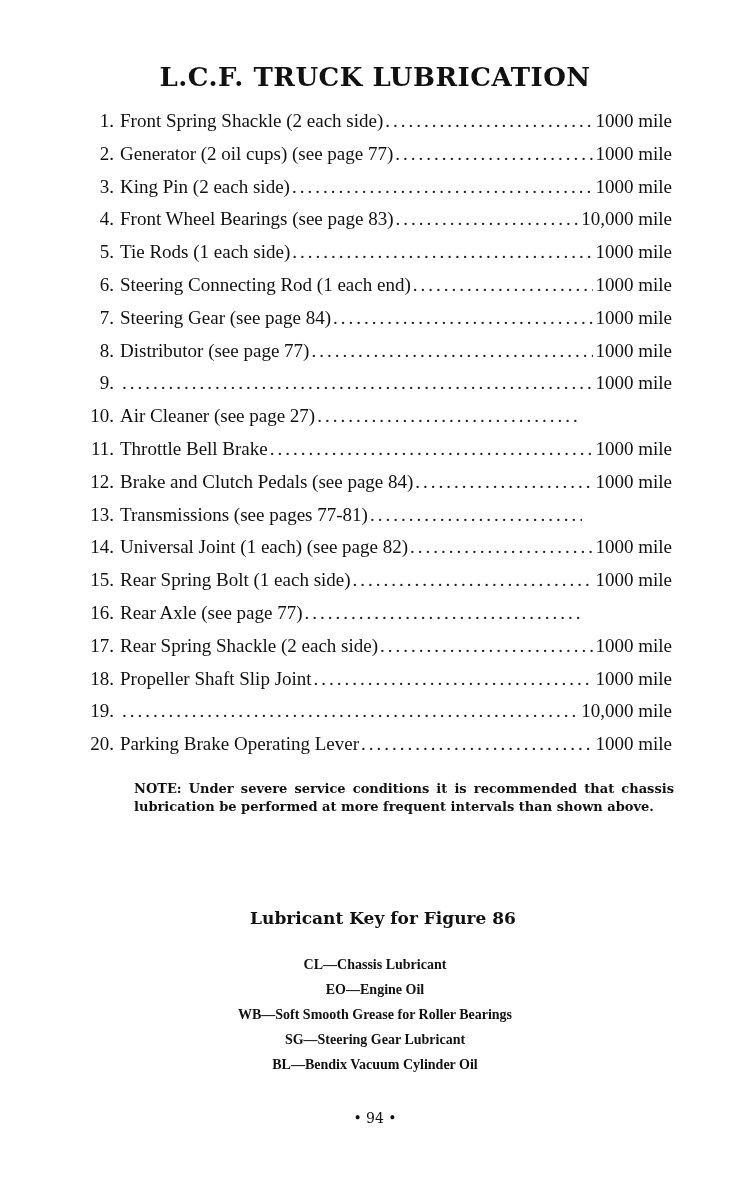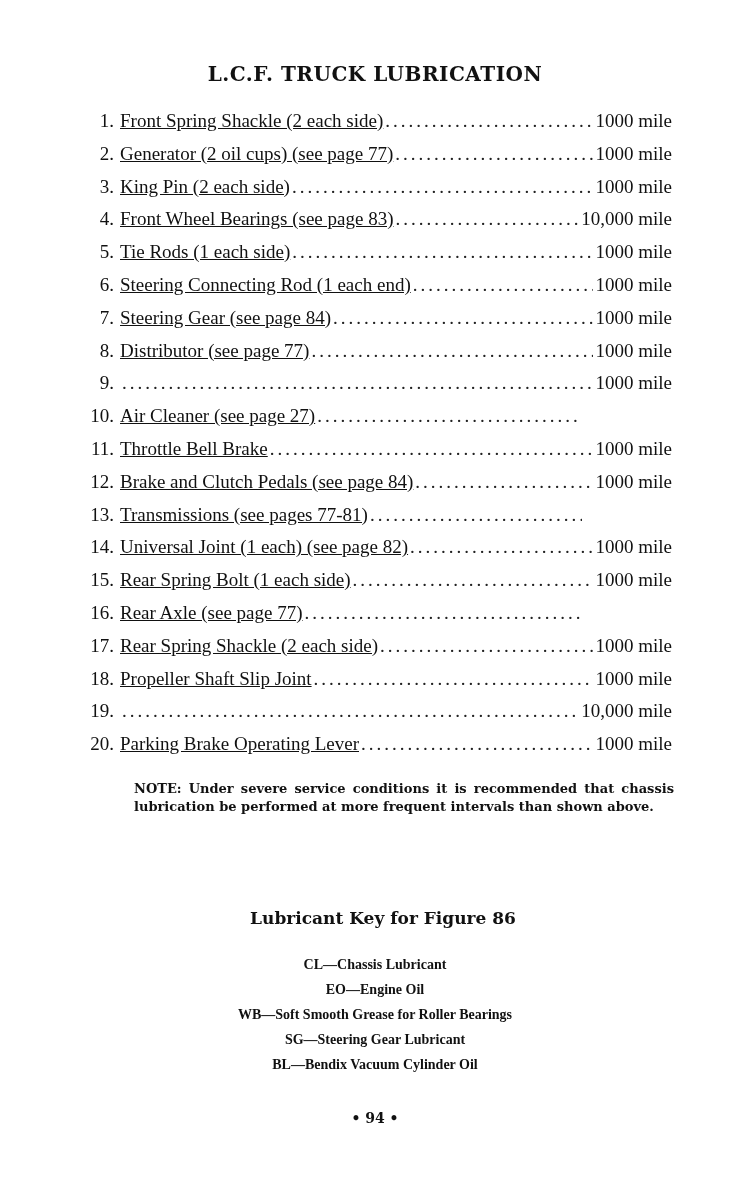--- a/index.html
+++ b/index.html
@@ -3,31 +3,31 @@
   <meta charset="utf-8">
   <style>
     html, body { margin: 0; padding: 0; background: #ffffff; }
     body {
       width: 750px; height: 1195px; position: relative; overflow: hidden;
       font-family: "DejaVu Serif", "Liberation Serif", serif;
       color: #111111;
     }
     .page-title {
       position: absolute; left: 0; width: 750px; top: 62px;
-      text-align: center; font-weight: bold; font-size: 20px;
+      text-align: center; font-weight: bold; font-size: 26px;
       letter-spacing: 0.5px; font-family: "DejaVu Serif", serif;
     }
     .items { position: absolute; left: 78px; top: 110px; width: 594px; }
     .row {
       display: flex; align-items: baseline; height: 32.8px;
       font-family: "Liberation Serif", "DejaVu Serif", serif; font-size: 19px;
       white-space: nowrap;
     }
     .num { width: 36px; text-align: right; margin-right: 6px; flex: none; }
-    .label { flex: none; text-decoration: underline; }
+    .label { flex: none; }
     .leader {
       flex: 1 1 auto; overflow: hidden; margin: 0 2px;
       letter-spacing: 3px; color: #222;
     }
     .leader::before {
       content: "........................................................................................................................";
     }
     .interval { flex: none; text-align: left; }
     .spacer { flex: none; width: 88px; }
     .note {
@@ -41,21 +41,21 @@
       font-family: "DejaVu Serif", serif;
       margin-left: 8px;
     }
     .key-list {
       position: absolute; left: 0; width: 750px; top: 952px;
       text-align: center; font-weight: bold; font-size: 14px;
       line-height: 25px; font-family: Liberation Serif, serif;
     }
     .page-number {
       position: absolute; left: 0; width: 750px; top: 1110px;
-      text-align: center; font-weight: bold; font-size: 14px;
+      text-align: center; font-weight: normal; font-size: 14px;
       font-family: "DejaVu Serif", serif;
     }
   </style>
 </head>
 <body>
 
 <div class="page-title">L.C.F. TRUCK LUBRICATION</div>
 
 <div class="items">
   <div class="row">

